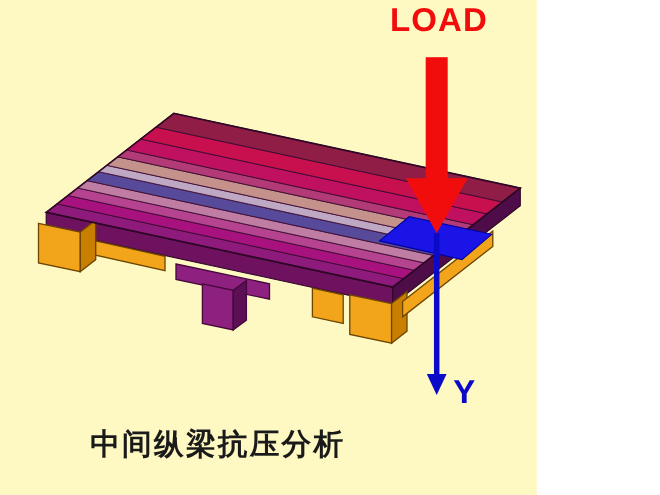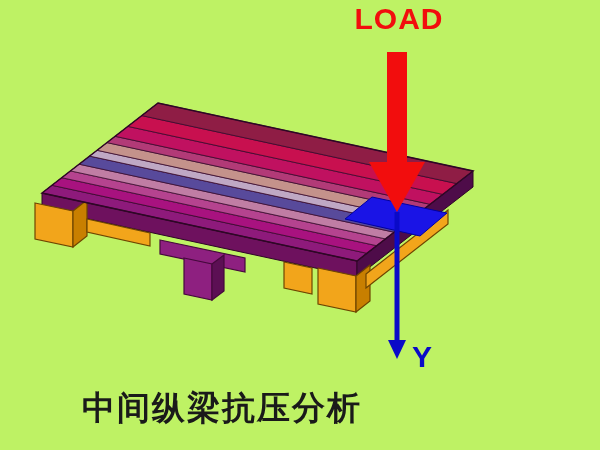--- a/index.html
+++ b/index.html
@@ -3,23 +3,23 @@
 <meta charset="utf-8">
 <style>
   html, body {
     margin: 0;
     padding: 0;
     background: #ffffff;
     font-family: "Liberation Sans", sans-serif;
   }
   .canvas {
     position: relative;
-    width: 600px;
+    width: 488px;
     height: 450px;
-    background: #bef264;
+    background: #fef9c3;
     overflow: hidden;
   }
   .canvas svg {
     position: absolute;
     left: 0;
     top: 0;
   }
   .load-label {
     position: absolute;
     left: 337px;
@@ -36,21 +36,21 @@
     left: 412px;
     top: 340px;
     font-size: 30px;
     font-weight: 800;
     color: #0a0ac8;
   }
   .caption {
     position: absolute;
     left: 82px;
     top: 386px;
-    font-size: 33px;
+    font-size: 27px;
     font-weight: 600;
     letter-spacing: 2px;
     color: #1a1a1a;
     font-family: "DejaVu Sans", "Liberation Sans", sans-serif;
     text-align: right;
   }
 </style>
 </head>
 <body>
 

